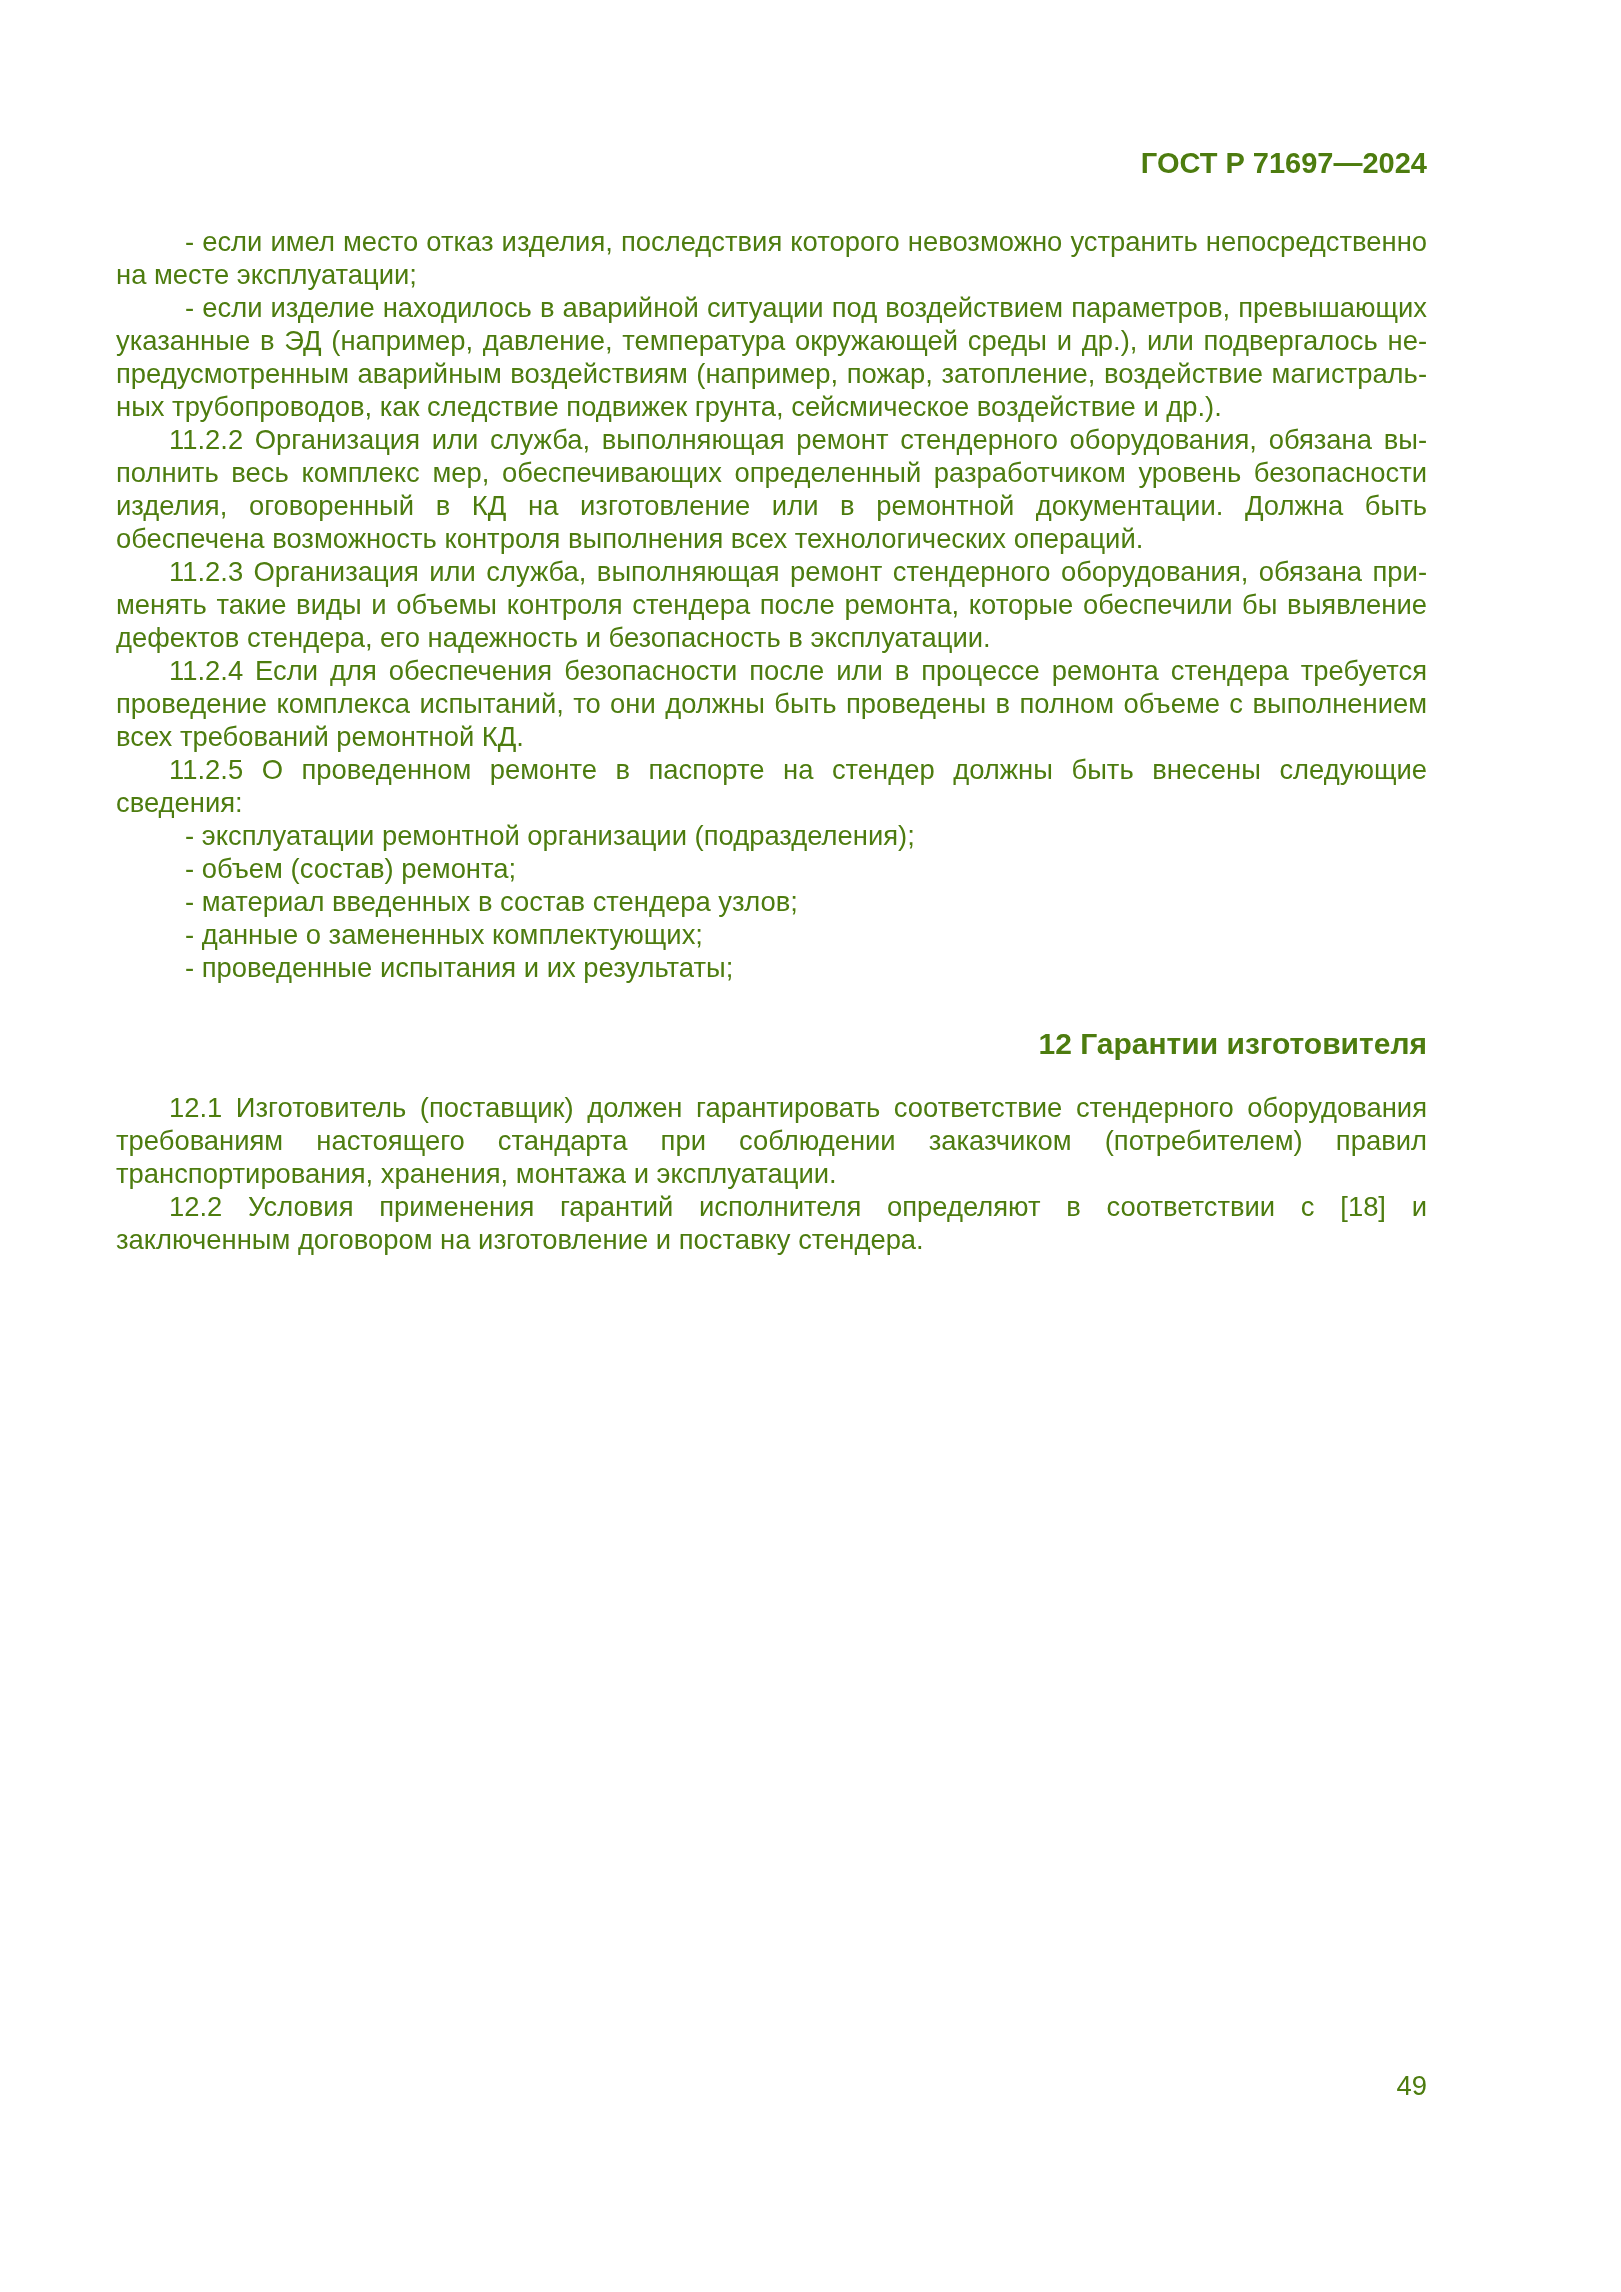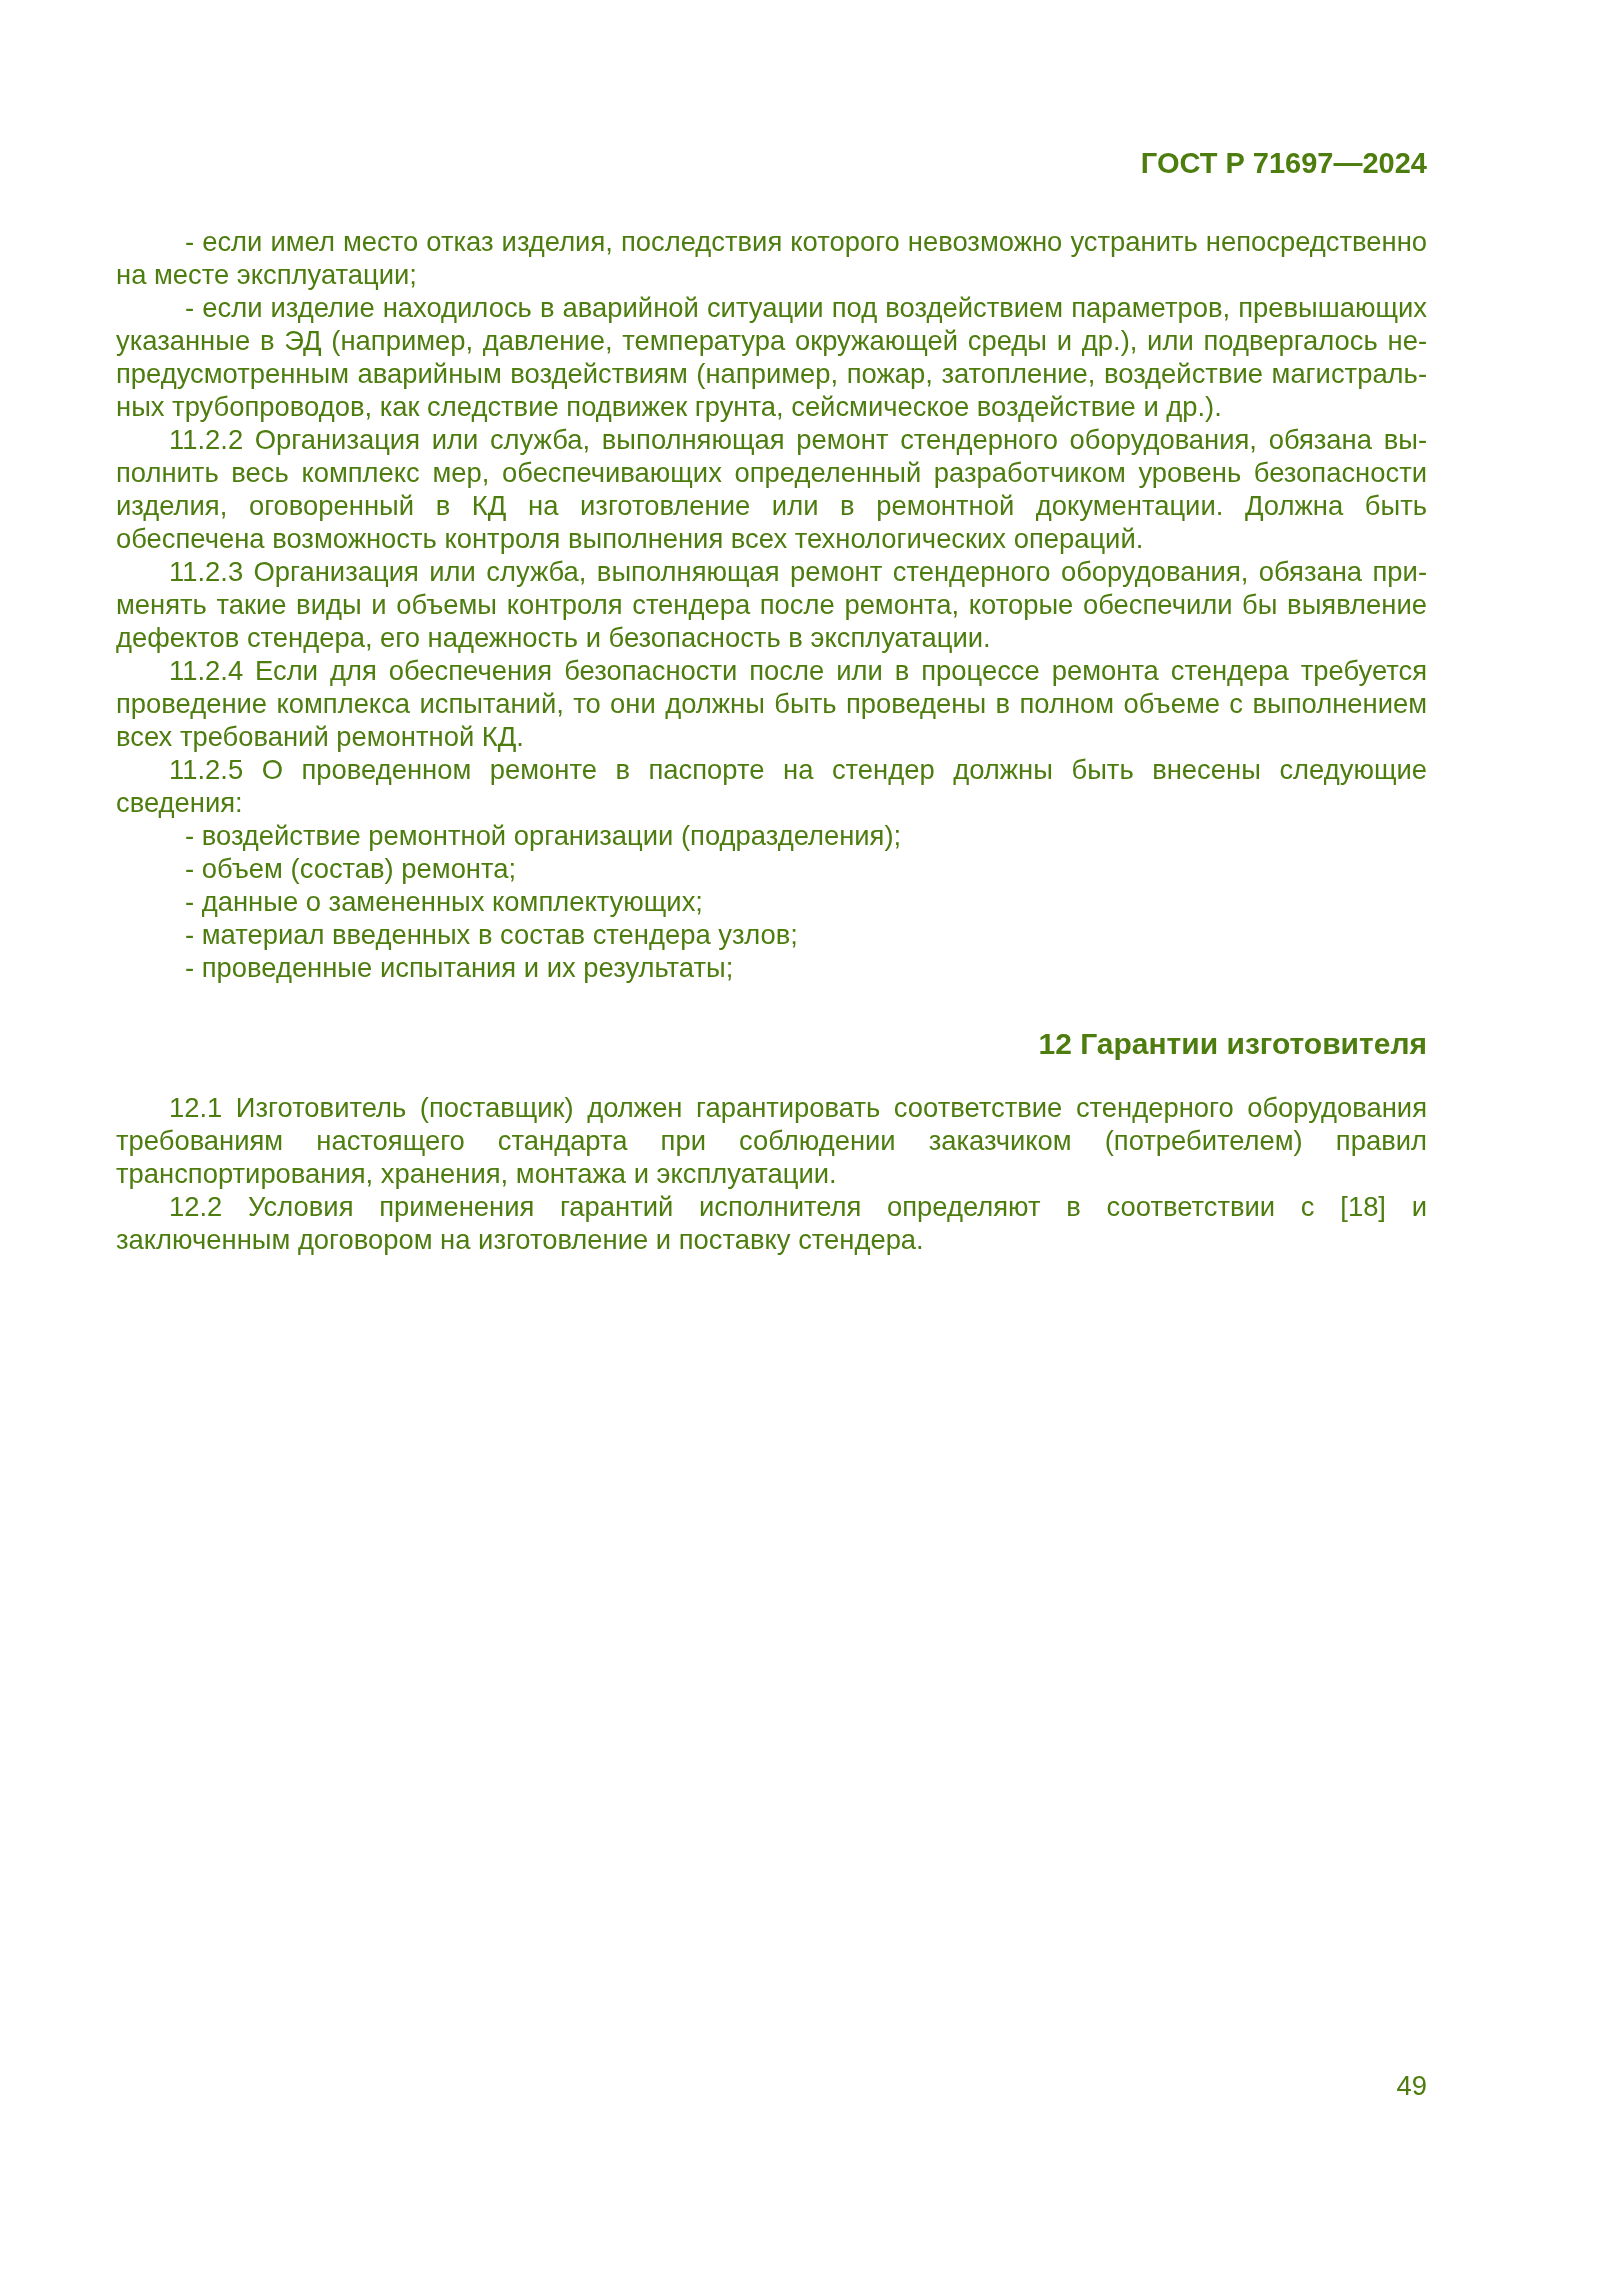--- a/index.html
+++ b/index.html
@@ -65,24 +65,24 @@
 <div class="page">
   <div class="running-header">ГОСТ Р 71697—2024</div>
 
   <main class="content">
       <p class="block list-item">- если имел место отказ изделия, последствия которого невозможно устранить непосредственно на месте эксплуатации;</p>
       <p class="block list-item">- если изделие находилось в аварийной ситуации под воздействием параметров, превышающих указанные в ЭД (например, давление, температура окружающей среды и др.), или подвергалось не­предусмотренным аварийным воздействиям (например, пожар, затопление, воздействие магистраль­ных трубопроводов, как следствие подвижек грунта, сейсмическое воздействие и др.).</p>
       <p class="block paragraph">11.2.2 Организация или служба, выполняющая ремонт стендерного оборудования, обязана вы­полнить весь комплекс мер, обеспечивающих определенный разработчиком уровень безопасности из­делия, оговоренный в КД на изготовление или в ремонтной документации. Должна быть обеспечена возможность контроля выполнения всех технологических операций.</p>
       <p class="block paragraph">11.2.3 Организация или служба, выполняющая ремонт стендерного оборудования, обязана при­менять такие виды и объемы контроля стендера после ремонта, которые обеспечили бы выявление дефектов стендера, его надежность и безопасность в эксплуатации.</p>
       <p class="block paragraph">11.2.4 Если для обеспечения безопасности после или в процессе ремонта стендера требуется проведение комплекса испытаний, то они должны быть проведены в полном объеме с выполнением всех требований ремонтной КД.</p>
       <p class="block paragraph">11.2.5 О проведенном ремонте в паспорте на стендер должны быть внесены следующие сведения:</p>
-      <p class="block list-item">- воздействие ремонтной организации (подразделения);</p>
+      <p class="block list-item">- эксплуатации ремонтной организации (подразделения);</p>
       <p class="block list-item">- объем (состав) ремонта;</p>
+      <p class="block list-item">- материал введенных в состав стендера узлов;</p>
       <p class="block list-item">- данные о замененных комплектующих;</p>
-      <p class="block list-item">- материал введенных в состав стендера узлов;</p>
       <p class="block list-item">- проведенные испытания и их результаты;</p>
       <h2 class="block heading">12 Гарантии изготовителя</h2>
       <p class="block paragraph">12.1 Изготовитель (поставщик) должен гарантировать соответствие стендерного оборудования требованиям настоящего стандарта при соблюдении заказчиком (потребителем) правил транспортиро­вания, хранения, монтажа и эксплуатации.</p>
       <p class="block paragraph">12.2 Условия применения гарантий исполнителя определяют в соответствии с [18] и заключенным договором на изготовление и поставку стендера.</p>
     </main>
 
   <div class="page-number">49</div>
 </div>
 
 

